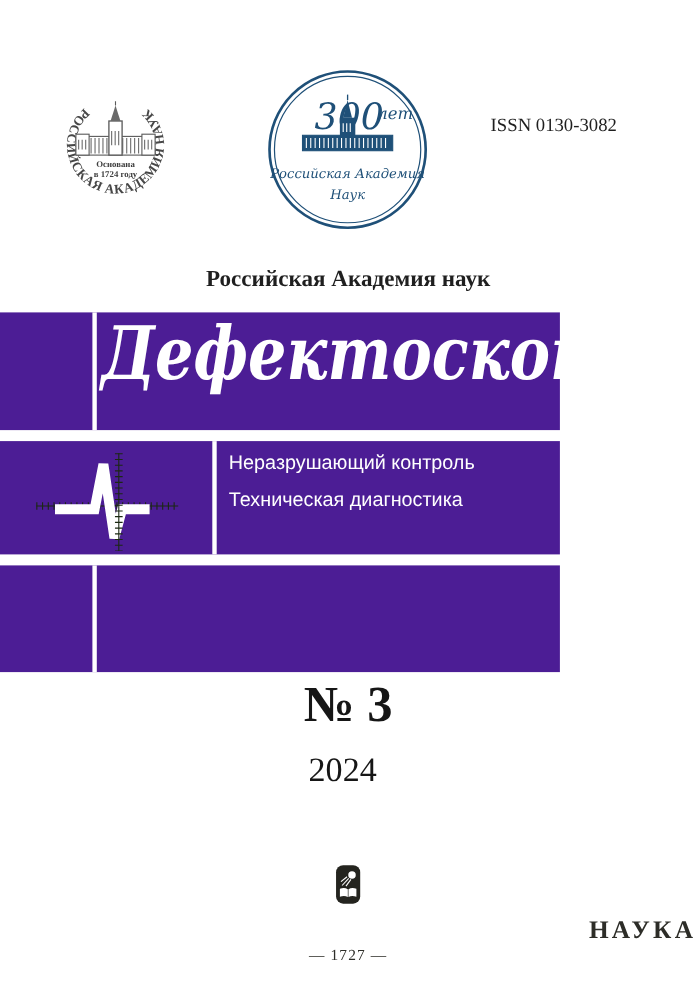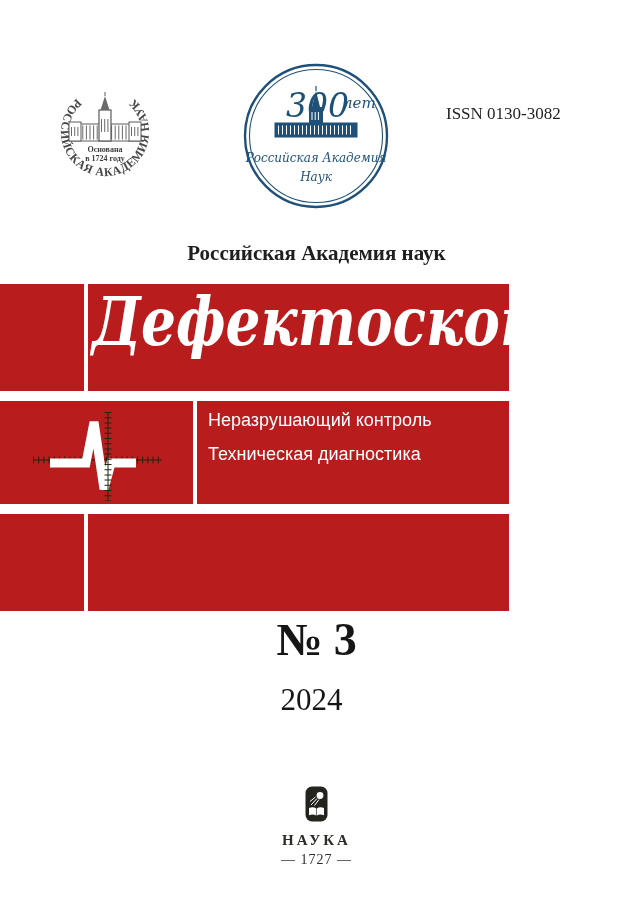--- a/index.html
+++ b/index.html
@@ -8,21 +8,21 @@
         overflow:hidden;font-family:"Liberation Serif",serif;}
 
   
   #left-emblem{position:absolute;left:38px;top:82px;}
   #anniv-logo{position:absolute;left:241px;top:61px;}
   #issn{position:absolute;left:446px;top:104px;font-weight:normal;font-size:17px;color:#1f1f1f;}
   #academy-heading{position:absolute;left:0;right:0;top:241px;text-align:center;
         font-weight:bold;font-size:21px;color:#1f1f1f;}
 
   
-  .band{position:absolute;left:0;width:509px;background:#b91c1c;}
+  .band{position:absolute;left:0;width:509px;background:#4c1d95;}
   #band-title{top:284px;height:107px;}
   #band-subjects{top:401px;height:103px;}
   #band-lower{top:514px;height:97px;}
   .vdiv{position:absolute;top:0;bottom:0;width:4px;background:#ffffff;}
   #band-title .vdiv,#band-lower .vdiv{left:84px;}
   #band-subjects .vdiv{left:193px;}
 
   #journal-title{position:absolute;left:92px;right:60px;top:6px;text-align:center;
         font-family:"DejaVu Serif",serif;font-style:italic;font-weight:bold;
         font-size:55px;color:#ffffff;transform:scaleY(1.22);transform-origin:50% 60%;
@@ -35,21 +35,21 @@
         white-space:nowrap;}
 
   
   #issue-number{position:absolute;left:0;right:0;top:613px;text-align:center;
         font-weight:bold;font-size:46px;color:#161616;}
   #issue-year{position:absolute;left:0;right:10px;top:682px;text-align:center;
         font-weight:normal;font-size:31px;color:#161616;}
 
   
   #publisher{position:absolute;left:0;right:0;top:786px;text-align:center;color:#2d2d28;}
-  #publisher-name{margin-top:6px;font-weight:bold;font-size:15px;letter-spacing:3px;}
+  #publisher-name{margin-top:6px;font-weight:bold;font-size:23px;letter-spacing:3px;text-align:right;}
   #publisher-founded{margin-top:3px;font-size:14px;letter-spacing:1px;}
 </style>
 </head>
 <body>
 
 <div id="page">
 
   <div id="left-emblem">
     <svg width="134" height="112" viewBox="0 0 134 112">
       <path id="ringpath" d="M 38.7,16.3 A 44,44 0 1 0 95.3,16.3" fill="none" stroke="none"></path>

